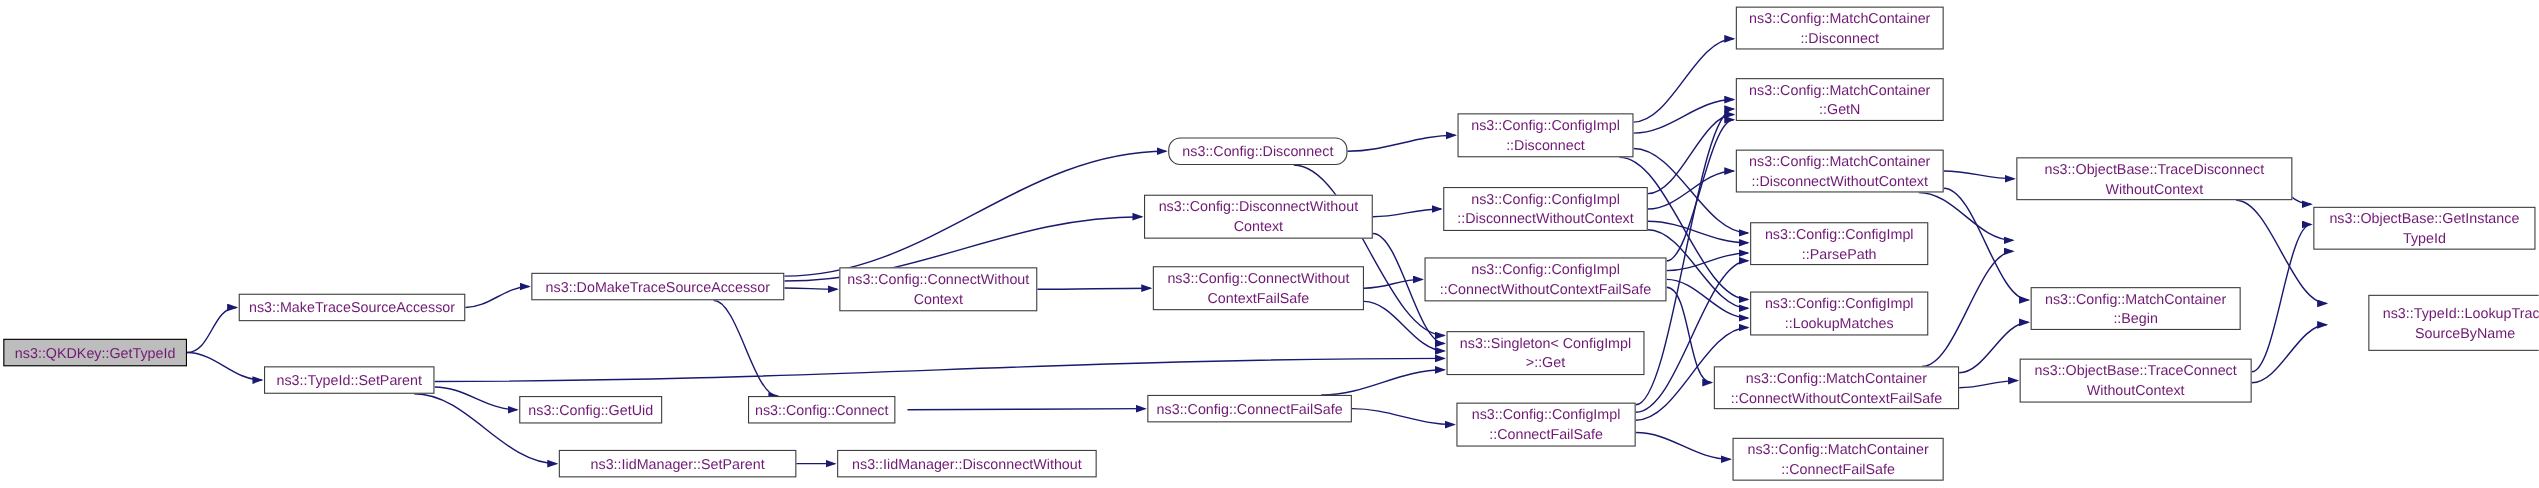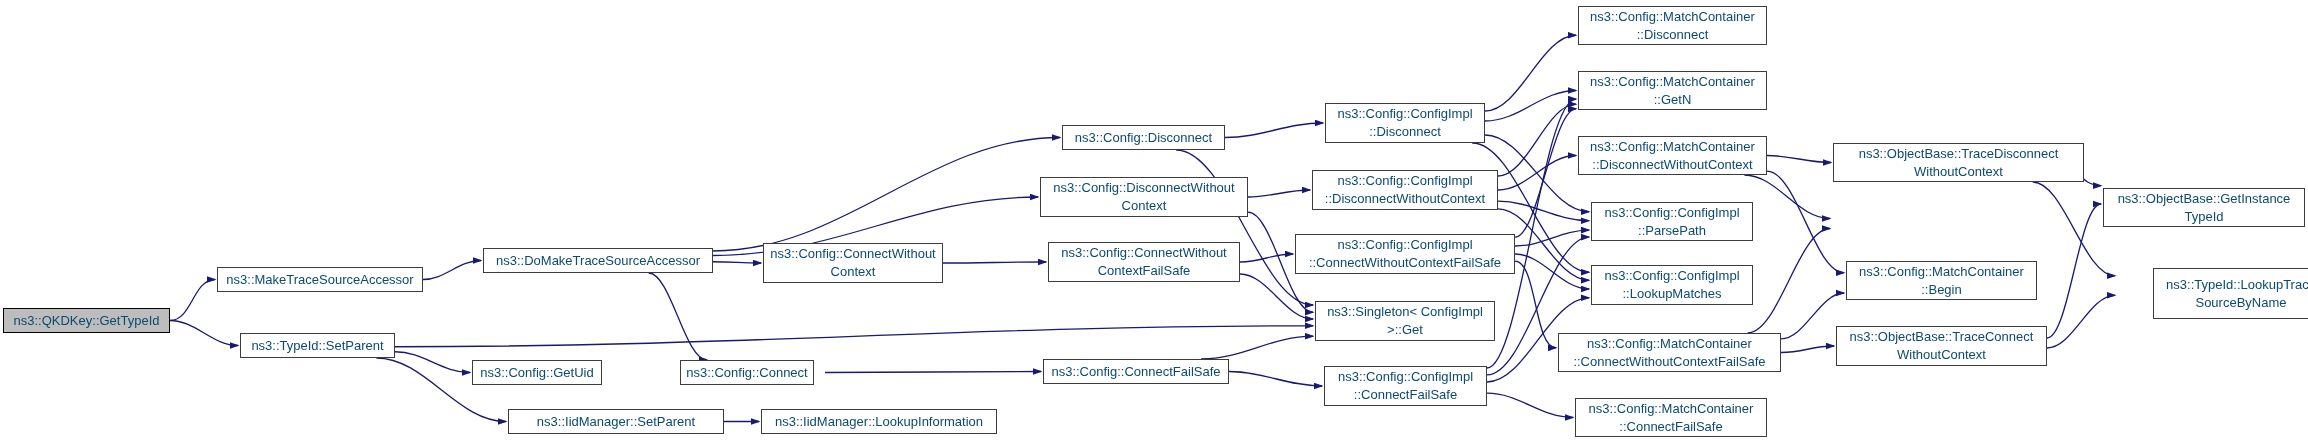--- a/index.html
+++ b/index.html
@@ -3,21 +3,21 @@
 <meta charset="utf-8">
 <style>
   html,body{margin:0;padding:0;background:#ffffff;}
   .wrap{
     position:relative;width:2308px;height:444px;overflow:hidden;
     background:#ffffff;font-family:"Liberation Sans",sans-serif;
   }
   svg.edges{position:absolute;left:0;top:0;width:2308px;height:444px;}
   .node{
     position:absolute;box-sizing:border-box;
-    border:1.2px solid #3d3d3d;background:#ffffff;color:#0c4a6e;
+    border:1.2px solid #3d3d3d;background:#ffffff;color:#701a75;
     font-size:13px;line-height:18px;
     display:flex;align-items:center;justify-content:center;
     text-align:center;white-space:pre-line;cursor:pointer;
   }
   .node.root{
     background:#bdbdbd;border:1.8px solid #000000;cursor:default;
   }
 </style>
 </head>
 <body>
@@ -79,25 +79,25 @@
         <path d="M2047,348 C2072.84,348 2089.16,295.3 2115,295.3" fill="none" stroke="#191970" stroke-width="1.3" marker-end="url(#arrow)"></path>
       </g>
   </svg>
 
 <div class="node root" style="left: 3px; top: 308px; width: 167px; height: 25px;">ns3::QKDKey::GetTypeId</div>
     <div class="node" style="left: 217px; top: 267px; width: 206px; height: 25px;">ns3::MakeTraceSourceAccessor</div>
     <div class="node" style="left: 240px; top: 333px; width: 155px; height: 25px;">ns3::TypeId::SetParent</div>
     <div class="node" style="left: 483px; top: 248px; width: 230px; height: 25px;">ns3::DoMakeTraceSourceAccessor</div>
     <div class="node" style="left: 472px; top: 360px; width: 130px; height: 25px;">ns3::Config::GetUid</div>
     <div class="node" style="left: 508px; top: 409px; width: 216px; height: 25px;">ns3::IidManager::SetParent</div>
-    <div class="node" style="left: 761px; top: 409px; width: 236px; height: 25px;">ns3::IidManager::LookupInformation</div>
+    <div class="node" style="left: 761px; top: 409px; width: 236px; height: 25px;">ns3::IidManager::DisconnectWithout</div>
     <div class="node" style="left: 680px; top: 360px; width: 134px; height: 25px;">ns3::Config::Connect</div>
     <div class="node" style="left: 763px; top: 243px; width: 180px; height: 40px;">ns3::Config::ConnectWithout
 Context</div>
-    <div class="node" style="left: 1062px; top: 125px; width: 163px; height: 25px;">ns3::Config::Disconnect</div>
+    <div class="node" style="left: 1062px; top: 125px; width: 163px; height: 25px; border-radius: 11px;">ns3::Config::Disconnect</div>
     <div class="node" style="left: 1040px; top: 177px; width: 208px; height: 40px;">ns3::Config::DisconnectWithout
 Context</div>
     <div class="node" style="left: 1048px; top: 242px; width: 192px; height: 40px;">ns3::Config::ConnectWithout
 ContextFailSafe</div>
     <div class="node" style="left: 1043px; top: 359px; width: 186px; height: 25px;">ns3::Config::ConnectFailSafe</div>
     <div class="node" style="left: 1325px; top: 103px; width: 160px; height: 40px;">ns3::Config::ConfigImpl
 ::Disconnect</div>
     <div class="node" style="left: 1312px; top: 170px; width: 186px; height: 40px;">ns3::Config::ConfigImpl
 ::DisconnectWithoutContext</div>
     <div class="node" style="left: 1295px; top: 234px; width: 220px; height: 40px;">ns3::Config::ConfigImpl

